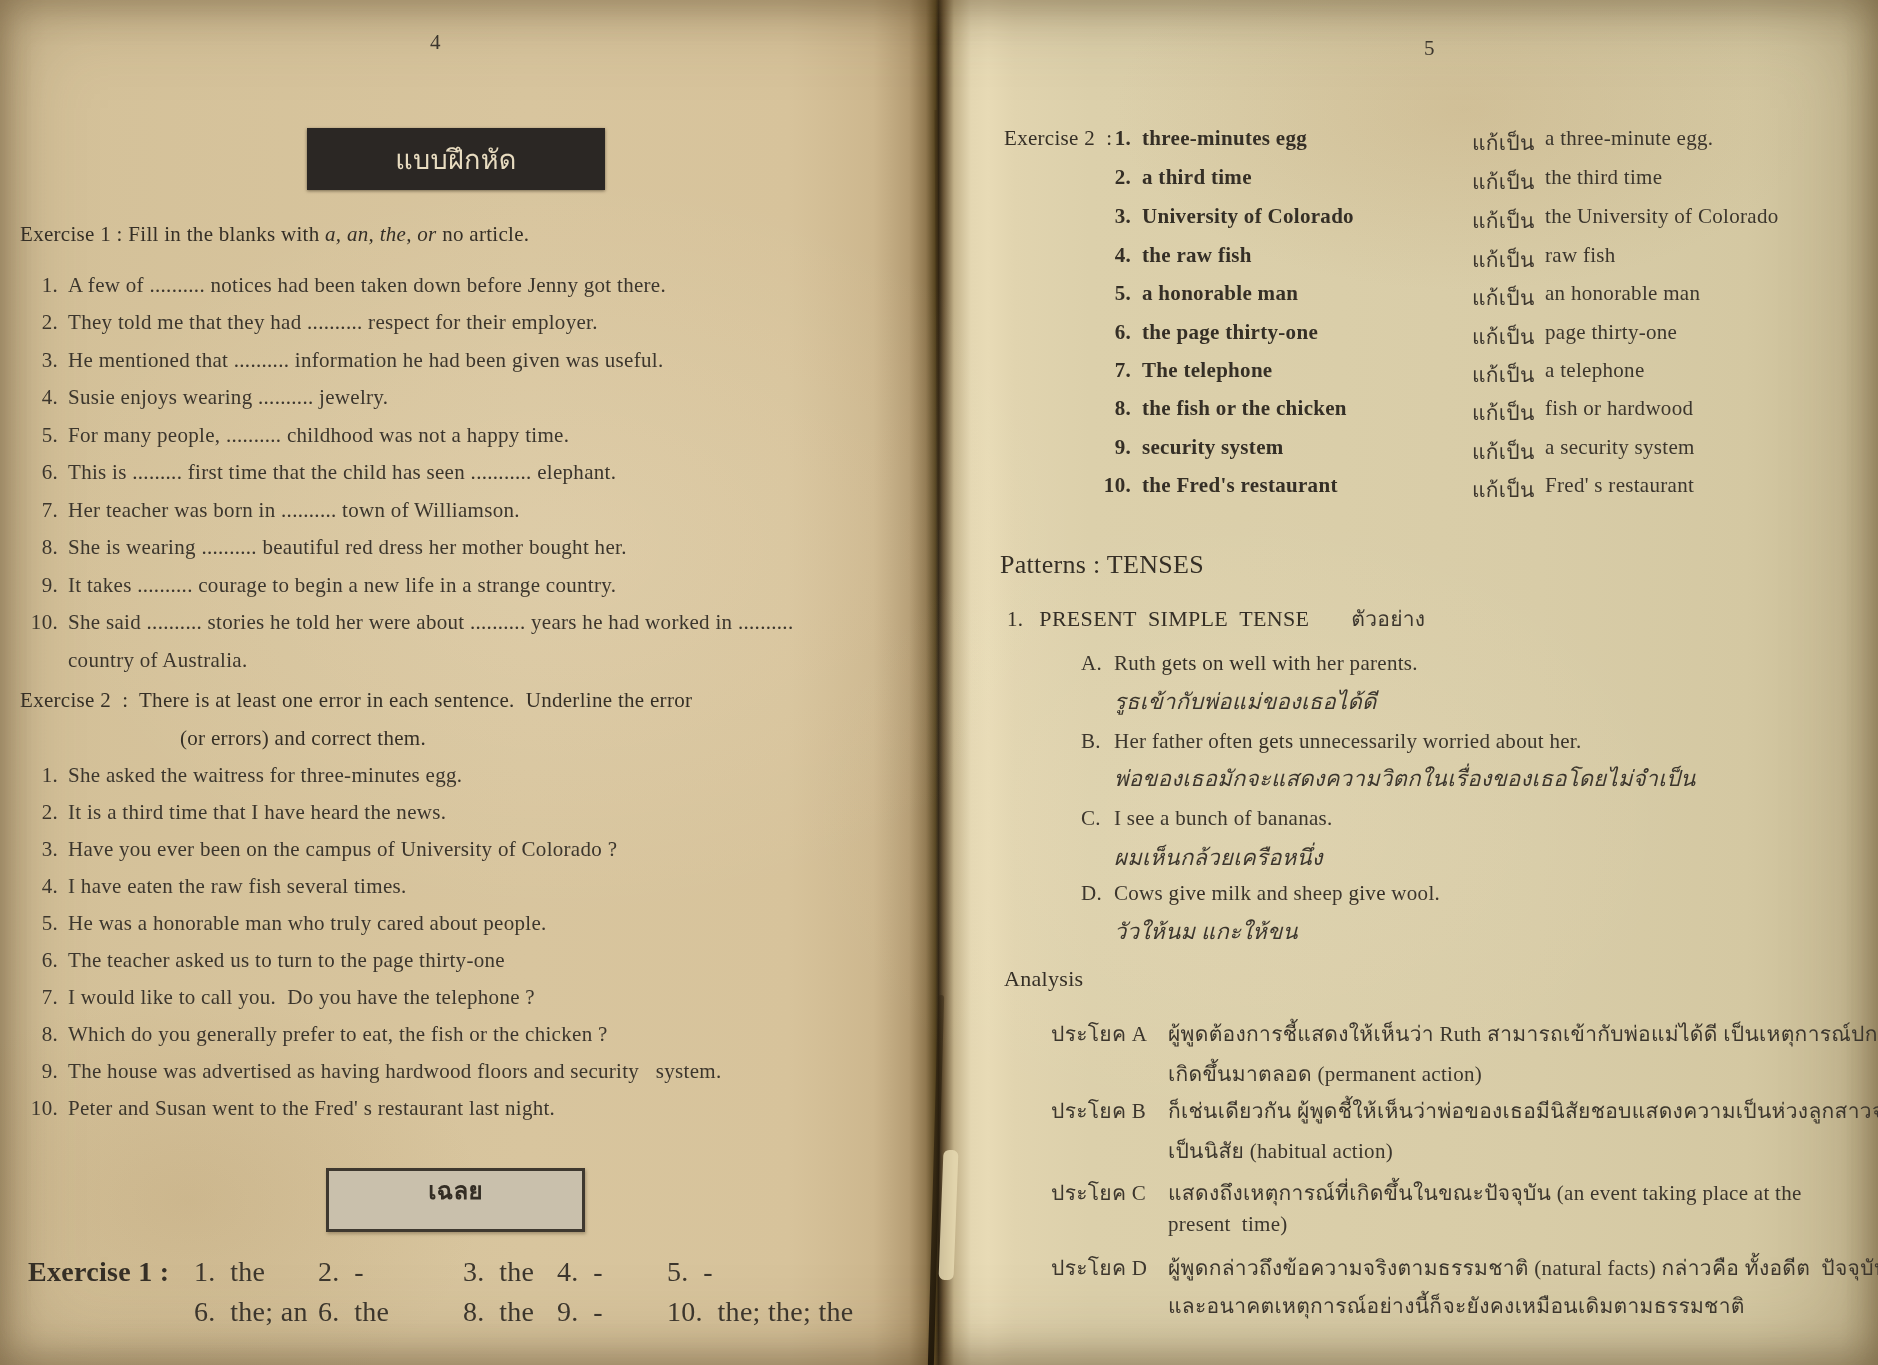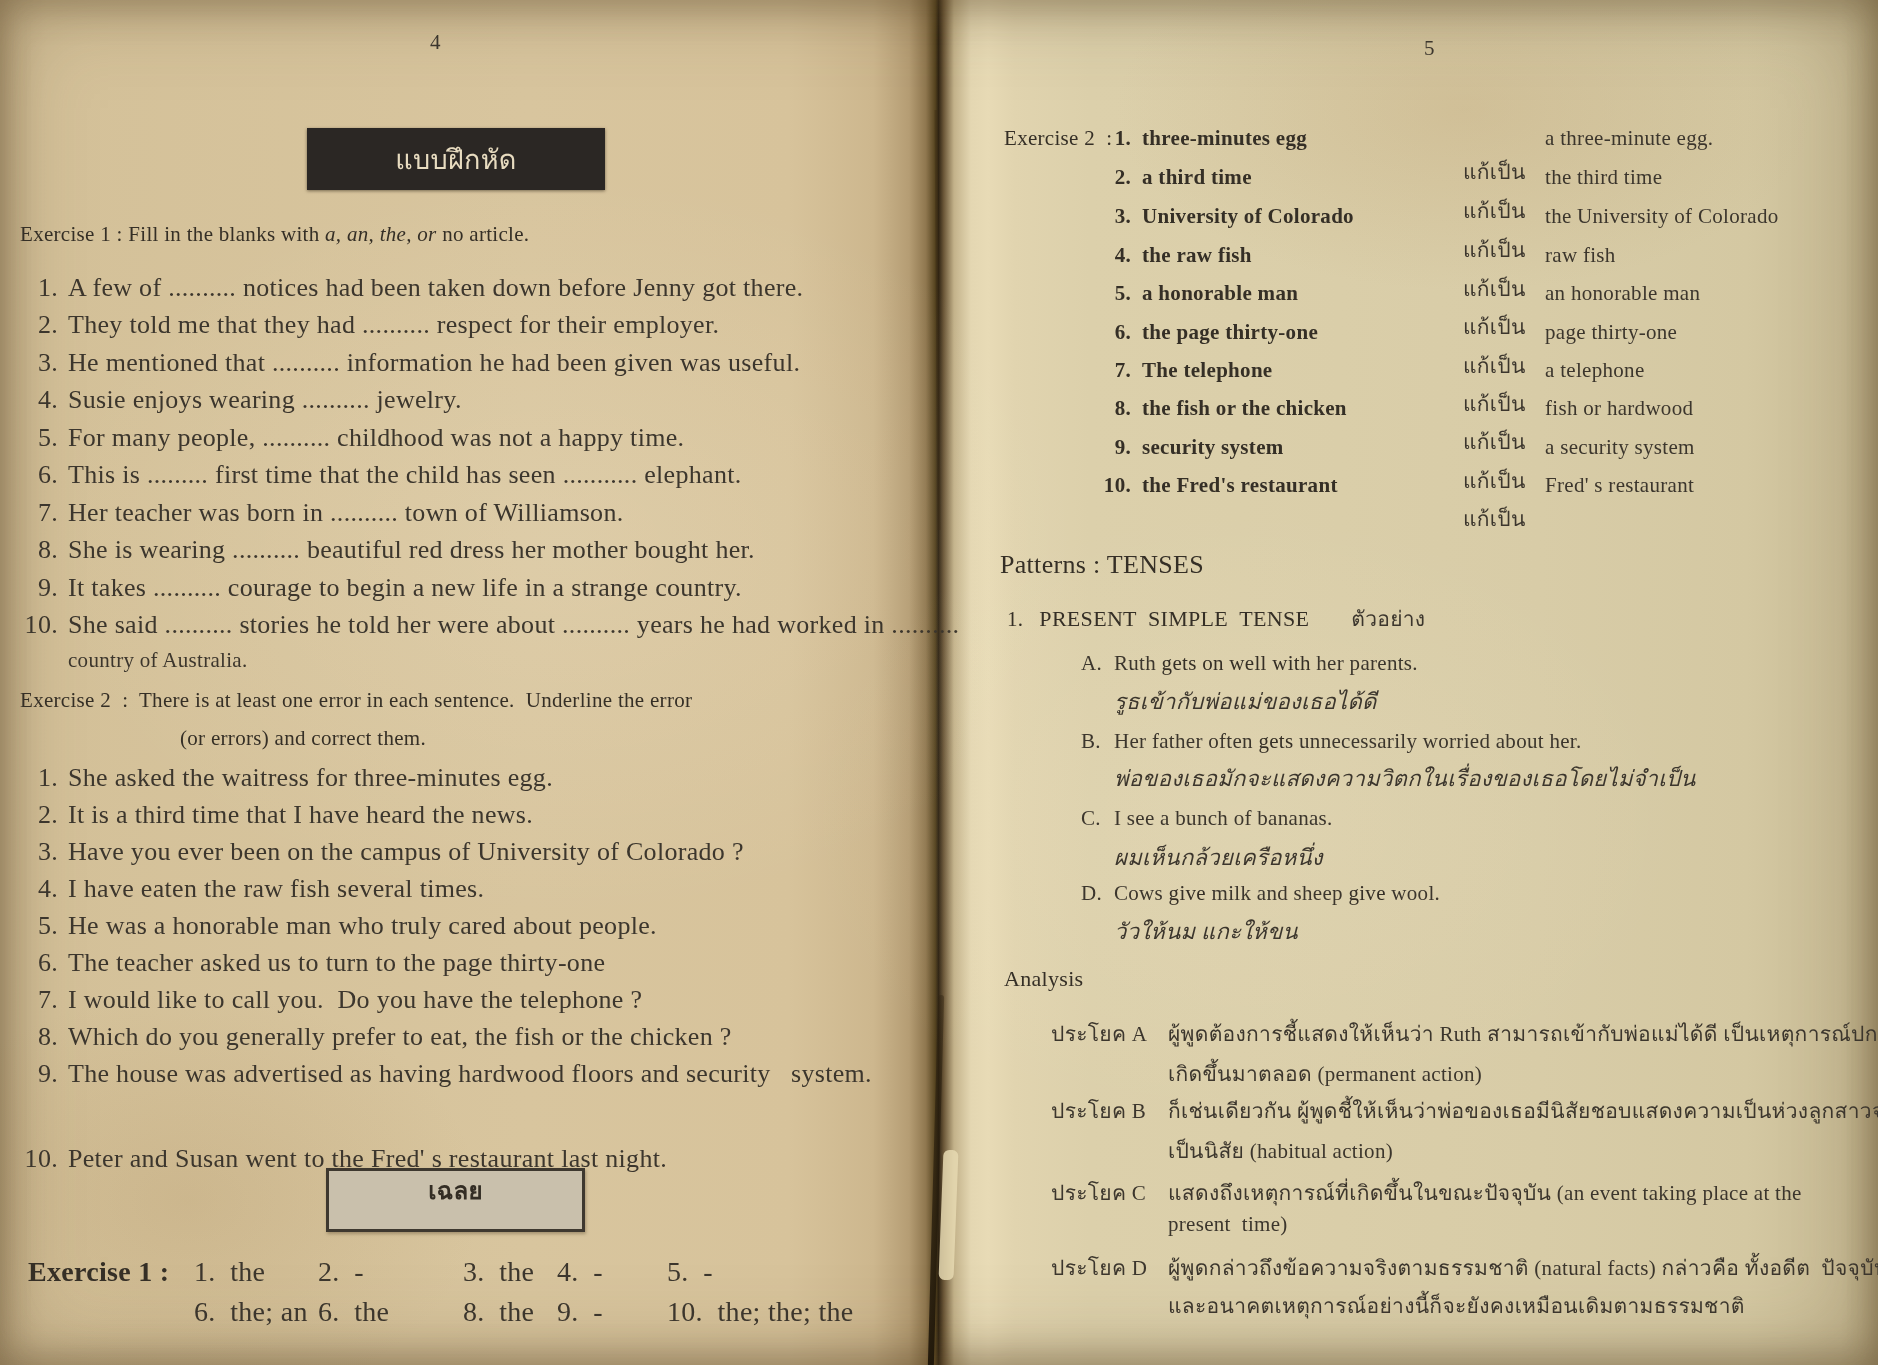--- a/index.html
+++ b/index.html
@@ -32,21 +32,21 @@
   .crack-flake{position:absolute;left:941px;top:1150px;width:15px;height:130px;
     background:#e6d9b2;opacity:.85;transform:rotate(2.2deg);border-radius:6px;}
   .crack-high{position:absolute;left:936px;top:110px;width:3px;height:420px;
     background:rgba(60,45,22,.38);transform:rotate(-.4deg);}
 
   .line{position:absolute;white-space:pre;font-size:21px;line-height:1.15;}
   .b{font-weight:normal;color:#352f26;}
   .i{font-style:italic;}
 
   
-  .lrow{position:absolute;left:20px;white-space:pre;font-size:26px;}
+  .lrow{position:absolute;left:20px;white-space:pre;font-size:21px;}
   .lrow .n{display:inline-block;width:38px;text-align:right;padding-right:10px;}
 
   
   .hdrbox{position:absolute;left:307px;top:128px;width:298px;height:62px;
     background:#2b2724;color:#e8dcc0;display:flex;align-items:center;justify-content:center;
     font-size:27px;box-shadow:0 1px 3px rgba(40,30,15,.55);}
   
   .ansbox{position:absolute;left:326px;top:1168px;width:259px;height:64px;
     background:#c9c0ac;border:3px solid #3e382f;box-sizing:border-box;
     display:flex;align-items:flex-start;justify-content:center;
@@ -57,21 +57,21 @@
   .arow span{position:absolute;top:0;}
   .arow .al{left:0;font-weight:bold;color:#352f26;}
   .arow .c1{left:166px}.arow .c2{left:290px}.arow .c3{left:435px}
   .arow .c4{left:529px}.arow .c5{left:639px}
 
   
   .crow{position:absolute;left:1095px;width:783px;height:30px;white-space:pre;font-size:21px;}
   .crow span{position:absolute;top:0;}
   .crow .cn{left:0;width:36px;text-align:right;font-weight:bold;color:#352f26;}
   .crow .cw{left:47px;font-weight:bold;color:#352f26;}
-  .crow .ck{left:368px;margin-top:29px;}
+  .crow .ck{left:377px;}
   .crow .cr{left:450px;}
 
   
   .exrow{position:absolute;left:1081px;white-space:pre;font-size:21px;}
   .exrow .lt{display:inline-block;width:33px;}
   .exthai{position:absolute;left:1114px;white-space:pre;font-size:22px;font-style:italic;
     font-family:"Liberation Serif","DejaVu Serif",serif;}
 
   
   .anl{position:absolute;left:1051px;white-space:pre;font-size:21px;}
@@ -112,21 +112,21 @@
 
     <div class="lrow" style="top:763px"><span class="n">1.</span><span>She asked the waitress for three-minutes egg.</span></div>
     <div class="lrow" style="top:800px"><span class="n">2.</span><span>It is a third time that I have heard the news.</span></div>
     <div class="lrow" style="top:837px"><span class="n">3.</span><span>Have you ever been on the campus of University of Colorado ?</span></div>
     <div class="lrow" style="top:874px"><span class="n">4.</span><span>I have eaten the raw fish several times.</span></div>
     <div class="lrow" style="top:911px"><span class="n">5.</span><span>He was a honorable man who truly cared about people.</span></div>
     <div class="lrow" style="top:948px"><span class="n">6.</span><span>The teacher asked us to turn to the page thirty-one</span></div>
     <div class="lrow" style="top:985px"><span class="n">7.</span><span>I would like to call you.  Do you have the telephone ?</span></div>
     <div class="lrow" style="top:1022px"><span class="n">8.</span><span>Which do you generally prefer to eat, the fish or the chicken ?</span></div>
     <div class="lrow" style="top:1059px"><span class="n">9.</span><span>The house was advertised as having hardwood floors and security   system.</span></div>
-    <div class="lrow" style="top:1144px"><span class="n">10.</span><span>Peter and Susan went to the Fred' s restaurant last night.</span></div>
+    <div class="lrow" style="top:1096px"><span class="n">10.</span><span>Peter and Susan went to the Fred' s restaurant last night.</span></div>
 
     <div class="ansbox">
       <span>เฉลย</span>
     </div>
 
     <div class="arow" style="top:1256px">
       <span class="al">Exercise 1 :</span>
       <span class="c1">1.  the</span>
       <span class="c2">2.  -</span>
       <span class="c3">3.  the</span>

